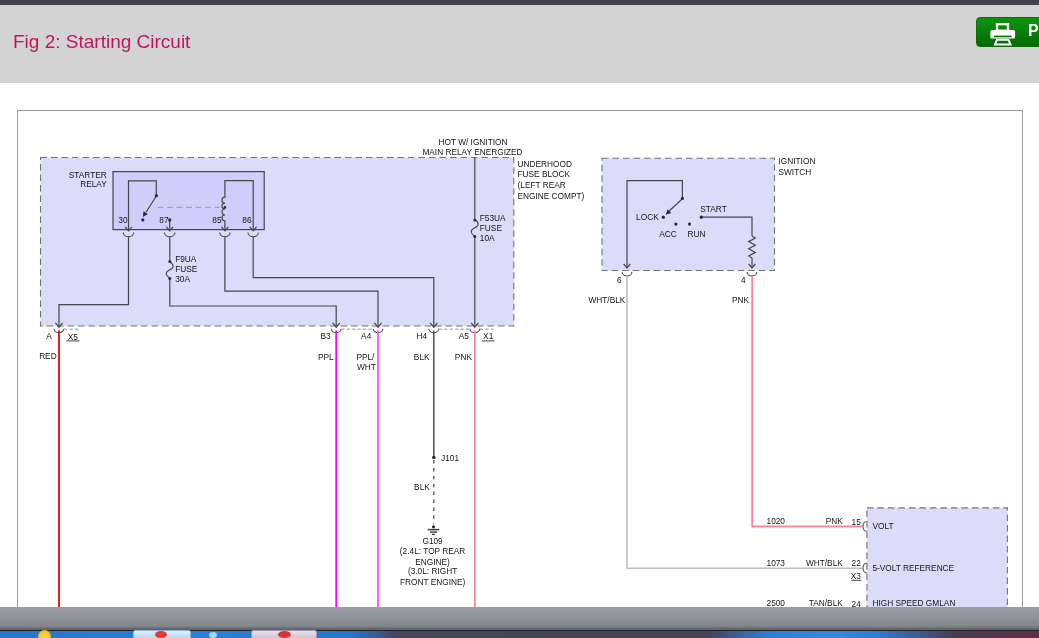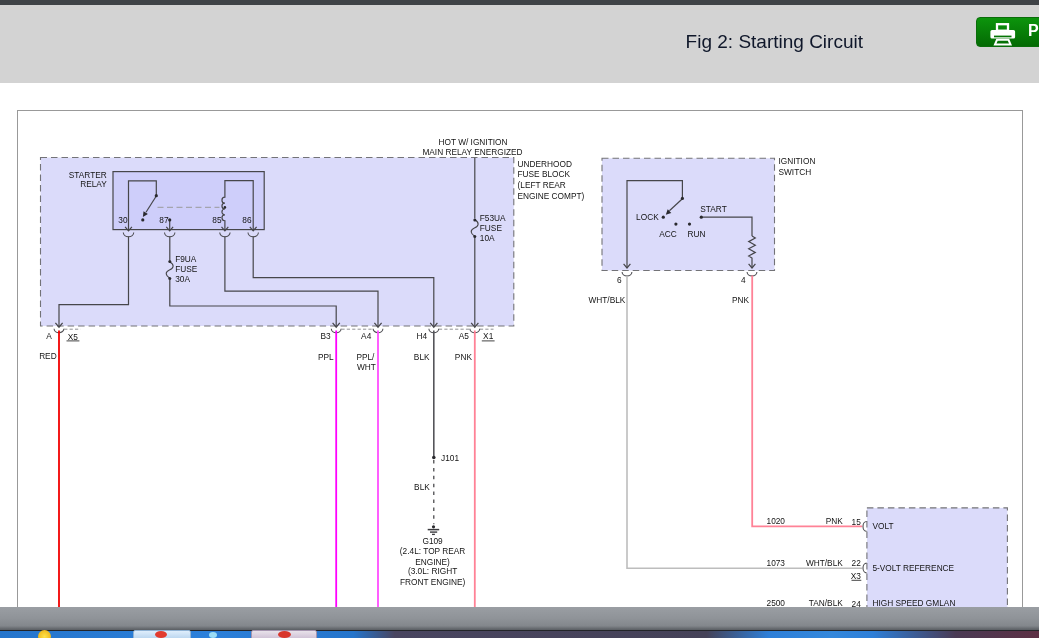--- a/index.html
+++ b/index.html
@@ -1,18 +1,18 @@
 <!DOCTYPE html>
 <html><head><meta charset="utf-8"><style>
 html,body{margin:0;padding:0;width:1039px;height:638px;overflow:hidden;background:#fff;
 font-family:"Liberation Sans",sans-serif;}
 #topbar{position:absolute;left:0;top:0;width:1039px;height:5px;background:#3f4347;z-index:5;}
 #header{position:absolute;left:0;top:5px;width:1039px;height:78px;background:#d3d3d3;z-index:5;}
-#title{position:absolute;left:0;top:26px;width:863px;text-align:right;text-indent:13px;
-font-size:19px;color:#0f172a;}
+#title{position:absolute;left:0;top:26px;width:863px;text-align:left;text-indent:13px;
+font-size:19px;color:#be185d;}
 #printbtn{position:absolute;left:976px;top:12px;width:80px;height:30px;border-radius:4px;
 background:linear-gradient(#0c940c,#046a04);border:1px solid #0a6d0a;box-sizing:border-box;z-index:6;}
 #printbtn svg{position:absolute;left:13px;top:3px;}
 #printbtn span{position:absolute;left:51px;top:4px;font-size:16px;font-weight:bold;color:#fff;}
 #diag{position:absolute;left:0;top:0;z-index:1;}
 #statusbar{position:absolute;left:0;top:607px;width:1039px;height:24.5px;z-index:5;box-sizing:border-box;
 background:linear-gradient(#9a9ea3,#8f9398 50%,#83878c 82%,#5f6368 97%);border-bottom:2px solid #232529;}
 #taskbar{position:absolute;left:0;top:631px;width:1039px;height:7px;z-index:5;
 background:linear-gradient(90deg,#2575cc 0%,#2c80da 20%,#2575cc 34%,#494560 38%,#454258 68%,#2e7fd8 74%,#3488dc 80%,#2e7fd8 84%,#4a3a54 92%,#5d3044 100%);}
 .tb{position:absolute;z-index:6;}

